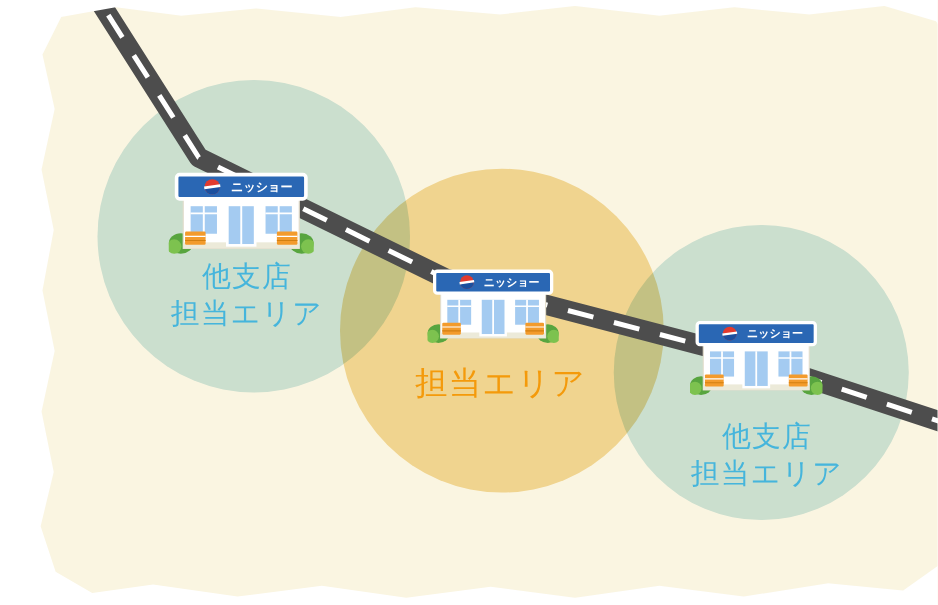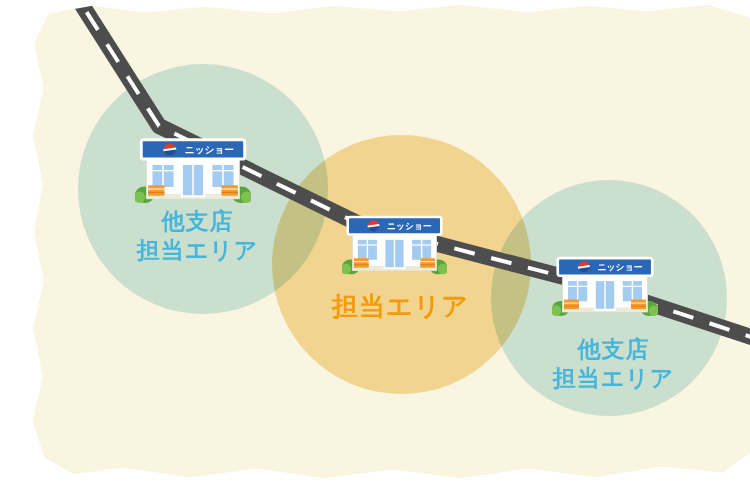--- a/index.html
+++ b/index.html
@@ -45,21 +45,21 @@
     position: absolute;
     display: block;
   }
   .store-1 { left: 110px; top: 132px; width: 116px; }
   .store-2 { left: 317px; top: 210px; width: 105px; }
   .store-3 { left: 527px; top: 251px; width: 106px; }
 
   .area-label {
     position: absolute;
     text-align: center;
-    font-weight: bold;
+    font-weight: normal;
     letter-spacing: 1px;
   }
   .area-label span { display: block; }
   .label-left  { left: 80px;  top: 207px; width: 185px; font-size: 23px; line-height: 29px; color: #45b5dc; }
   .label-center{ left: 278px; top: 291px; width: 195px; font-size: 26px; line-height: 30px; color: #f49a0b; }
   .label-right { left: 496px; top: 335px; width: 185px; font-size: 23px; line-height: 29px; color: #45b5dc; }
 </style>
 </head>
 <body>
 

